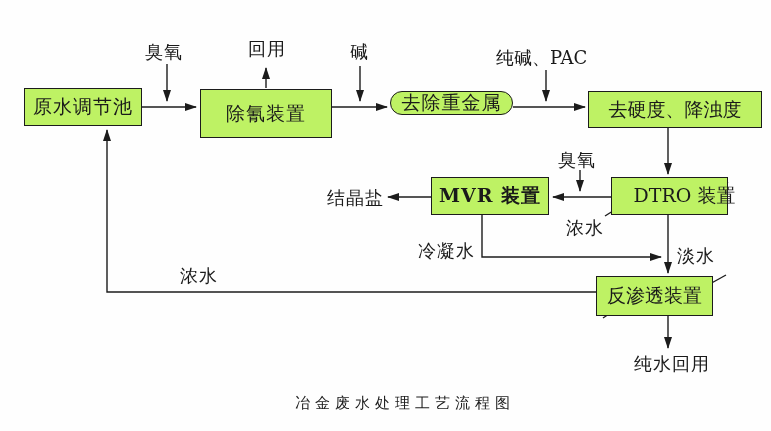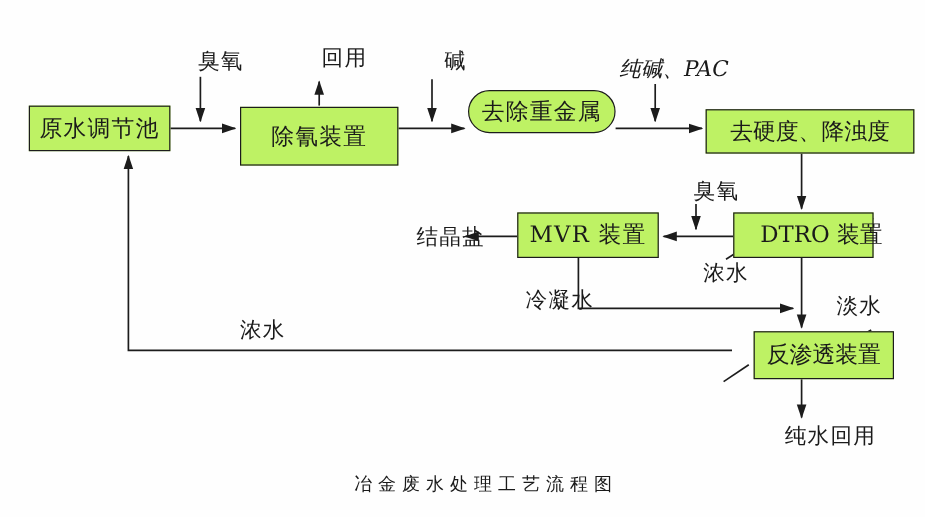--- a/index.html
+++ b/index.html
@@ -6,21 +6,21 @@
   .canvas{
     position:relative;width:771px;height:431px;background:#fefefe;
     font-family:"DejaVu Serif","Liberation Serif",serif;color:#1a1a1a;overflow:hidden;
   }
   .wires{position:absolute;left:0;top:0;width:771px;height:431px;}
   .box{
     position:absolute;box-sizing:border-box;border:1.6px solid #1c1c1c;background:#bef264;
     display:flex;align-items:center;justify-content:center;
     font-size:19px;letter-spacing:1px;white-space:nowrap;
   }
-  .lbl{position:absolute;font-size:18px;letter-spacing:1px;white-space:nowrap;line-height:1.1;margin-left:20px;}
+  .lbl{position:absolute;font-size:18px;letter-spacing:1px;white-space:nowrap;line-height:1.1;}
   .caption{
     position:absolute;left:295px;top:394px;width:220px;text-align:center;
     font-size:15px;letter-spacing:5px;white-space:nowrap;
   }
 </style>
 </head>
 <body>
 
 <div class="canvas">
 
@@ -50,37 +50,37 @@
       <path d="M605,216 L624,204"></path>
       <path d="M708,285 L726,275"></path>
       <path d="M603,318 L624,304"></path>
     </g>
   </svg>
 
   <div class="box" style="left:24px;top:88px;width:118px;height:38px;">原水调节池</div>
 
   <div class="box" style="left:200px;top:89px;width:132px;height:49px;">除氰装置</div>
 
-  <div class="box" style="left:390px;top:75px;width:123px;height:36px;border-radius:18px;">去除重金属</div>
+  <div class="box" style="left:390px;top:91px;width:123px;height:24px;border-radius:18px;">去除重金属</div>
 
   <div class="box" style="left:588px;top:91px;width:174px;height:37px;letter-spacing:0;">去硬度、降浊度</div>
 
-  <div class="box" style="left:431px;top:177px;width:118px;height:38px;">MVR 装置</div>
+  <div class="box" style="left:431px;top:177px;width:118px;height:38px;font-weight:bold;">MVR 装置</div>
 
   <div class="box" style="left:611px;top:177px;width:117px;height:38px;letter-spacing:0;padding-left:30px;">DTRO 装置</div>
 
-  <div class="box" style="left:628px;top:276px;width:117px;height:40px;letter-spacing:0;">反渗透装置</div>
+  <div class="box" style="left:596px;top:276px;width:117px;height:40px;letter-spacing:0;">反渗透装置</div>
 
   <div class="lbl" style="left:145px;top:42px;">臭氧</div>
 
   <div class="lbl" style="left:248px;top:39px;">回用</div>
 
   <div class="lbl" style="left:350px;top:42px;">碱</div>
 
-  <div class="lbl" style="left:496px;top:48px;letter-spacing:0;font-style:italic;">纯碱、PAC</div>
+  <div class="lbl" style="left:496px;top:48px;letter-spacing:0;">纯碱、PAC</div>
 
   <div class="lbl" style="left:558px;top:150px;">臭氧</div>
 
   <div class="lbl" style="left:566px;top:218px;">浓水</div>
 
   <div class="lbl" style="left:327px;top:188px;">结晶盐</div>
 
   <div class="lbl" style="left:418px;top:241px;">冷凝水</div>
 
   <div class="lbl" style="left:677px;top:246px;">淡水</div>

